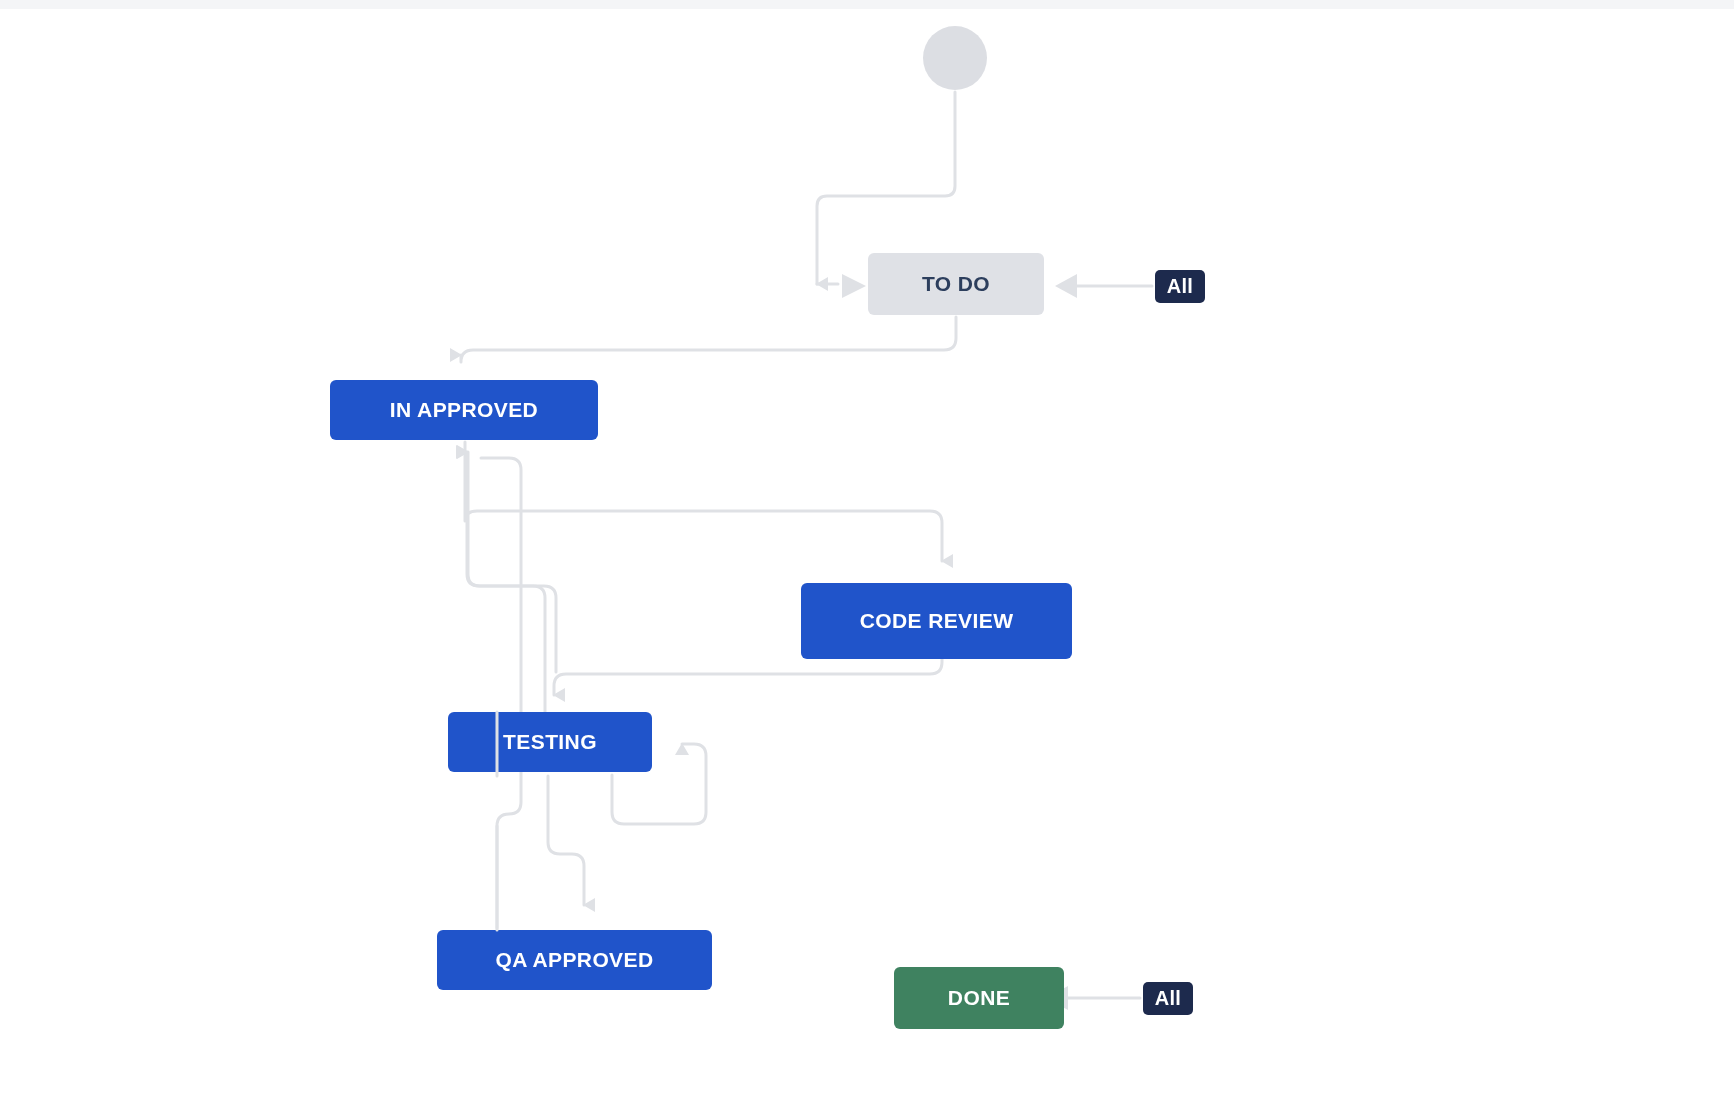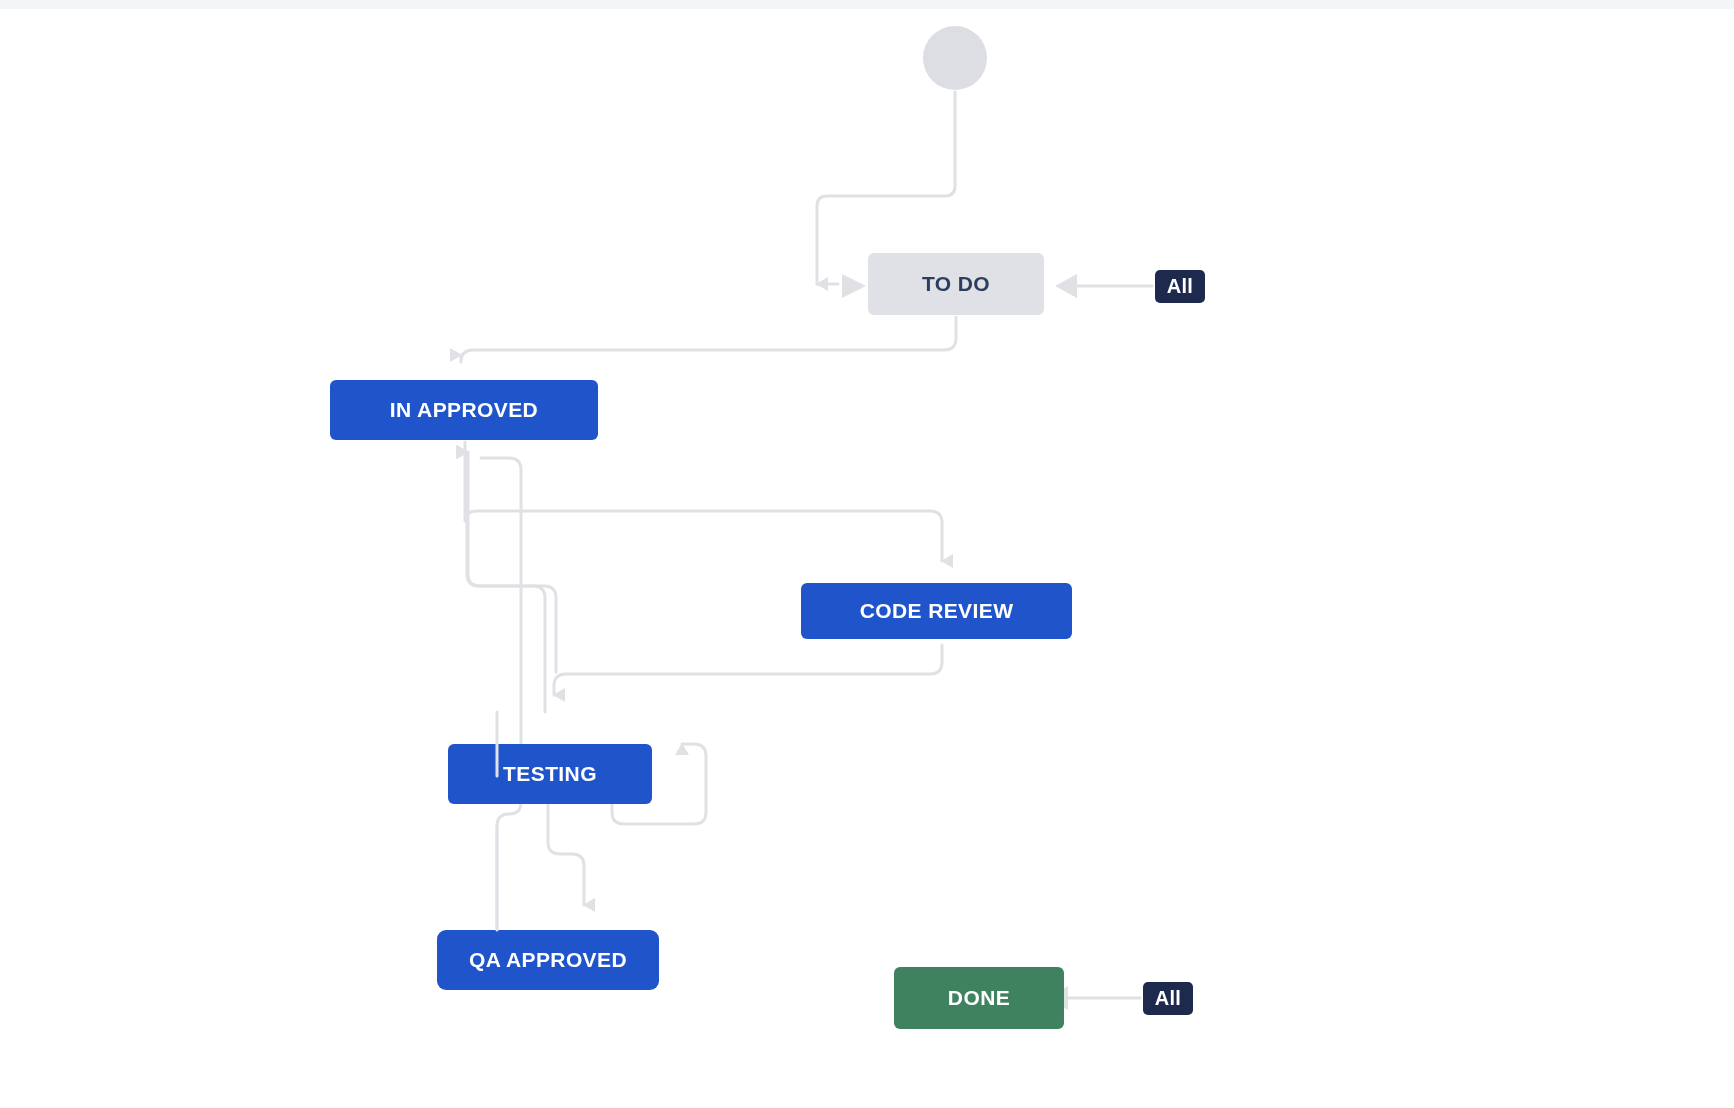--- a/index.html
+++ b/index.html
@@ -180,29 +180,29 @@
     <div class="start-circle" style="left:923px; top:26px; width:64px; height:64px;"></div>
 
     <div class="node todo" style="left:868px; top:253px; width:176px; height:62px;">
       <span class="node-label">TO DO</span>
     </div>
 
     <div class="node inprogress" style="left:330px; top:380px; width:268px; height:60px;">
       <span class="node-label">IN APPROVED</span>
     </div>
 
-    <div class="node codereview" style="left:801px; top:583px; width:271px; height:56px;">
+    <div class="node codereview" style="left:801px; top:583px; width:271px; height:76px;">
       <span class="node-label">CODE REVIEW</span>
     </div>
 
-    <div class="node testing" style="left:448px; top:712px; width:204px; height:60px;margin-top:32px;">
+    <div class="node testing" style="left:448px; top:712px; width:204px; height:60px;">
       <span class="node-label">TESTING</span>
     </div>
 
-    <div class="node qaapproved" style="left:437px; top:930px; width:222px; height:60px;border-radius:9px;">
+    <div class="node qaapproved" style="left:437px; top:930px; width:275px; height:60px;">
       <span class="node-label">QA APPROVED</span>
     </div>
 
     <div class="node done" style="left:894px; top:967px; width:170px; height:62px;">
       <span class="node-label">DONE</span>
     </div>
 
     <div class="all-badge" style="left:1155px; top:270px; width:50px; height:33px;">
       <span class="all-badge-label">All</span>
     </div>

